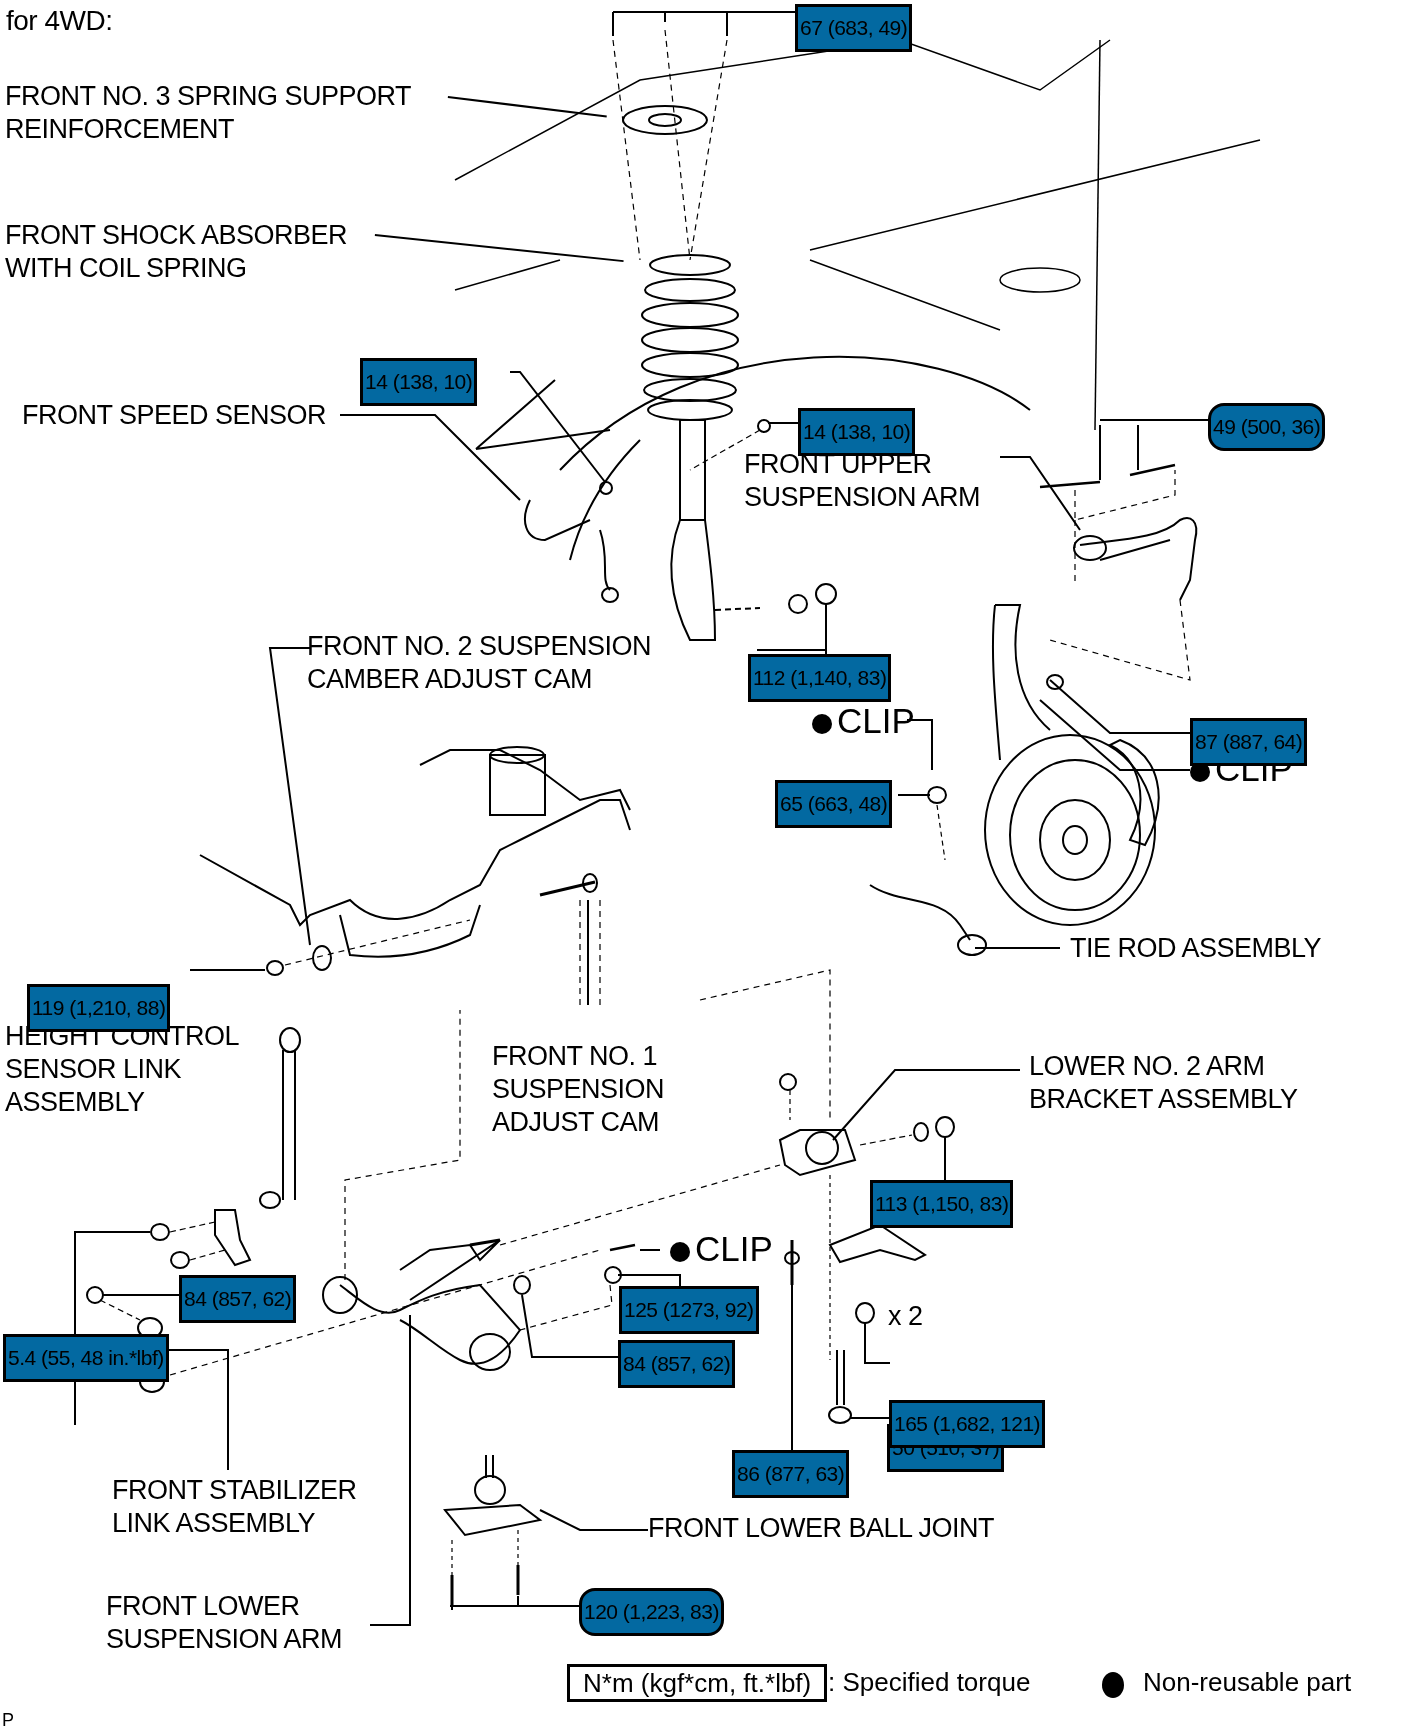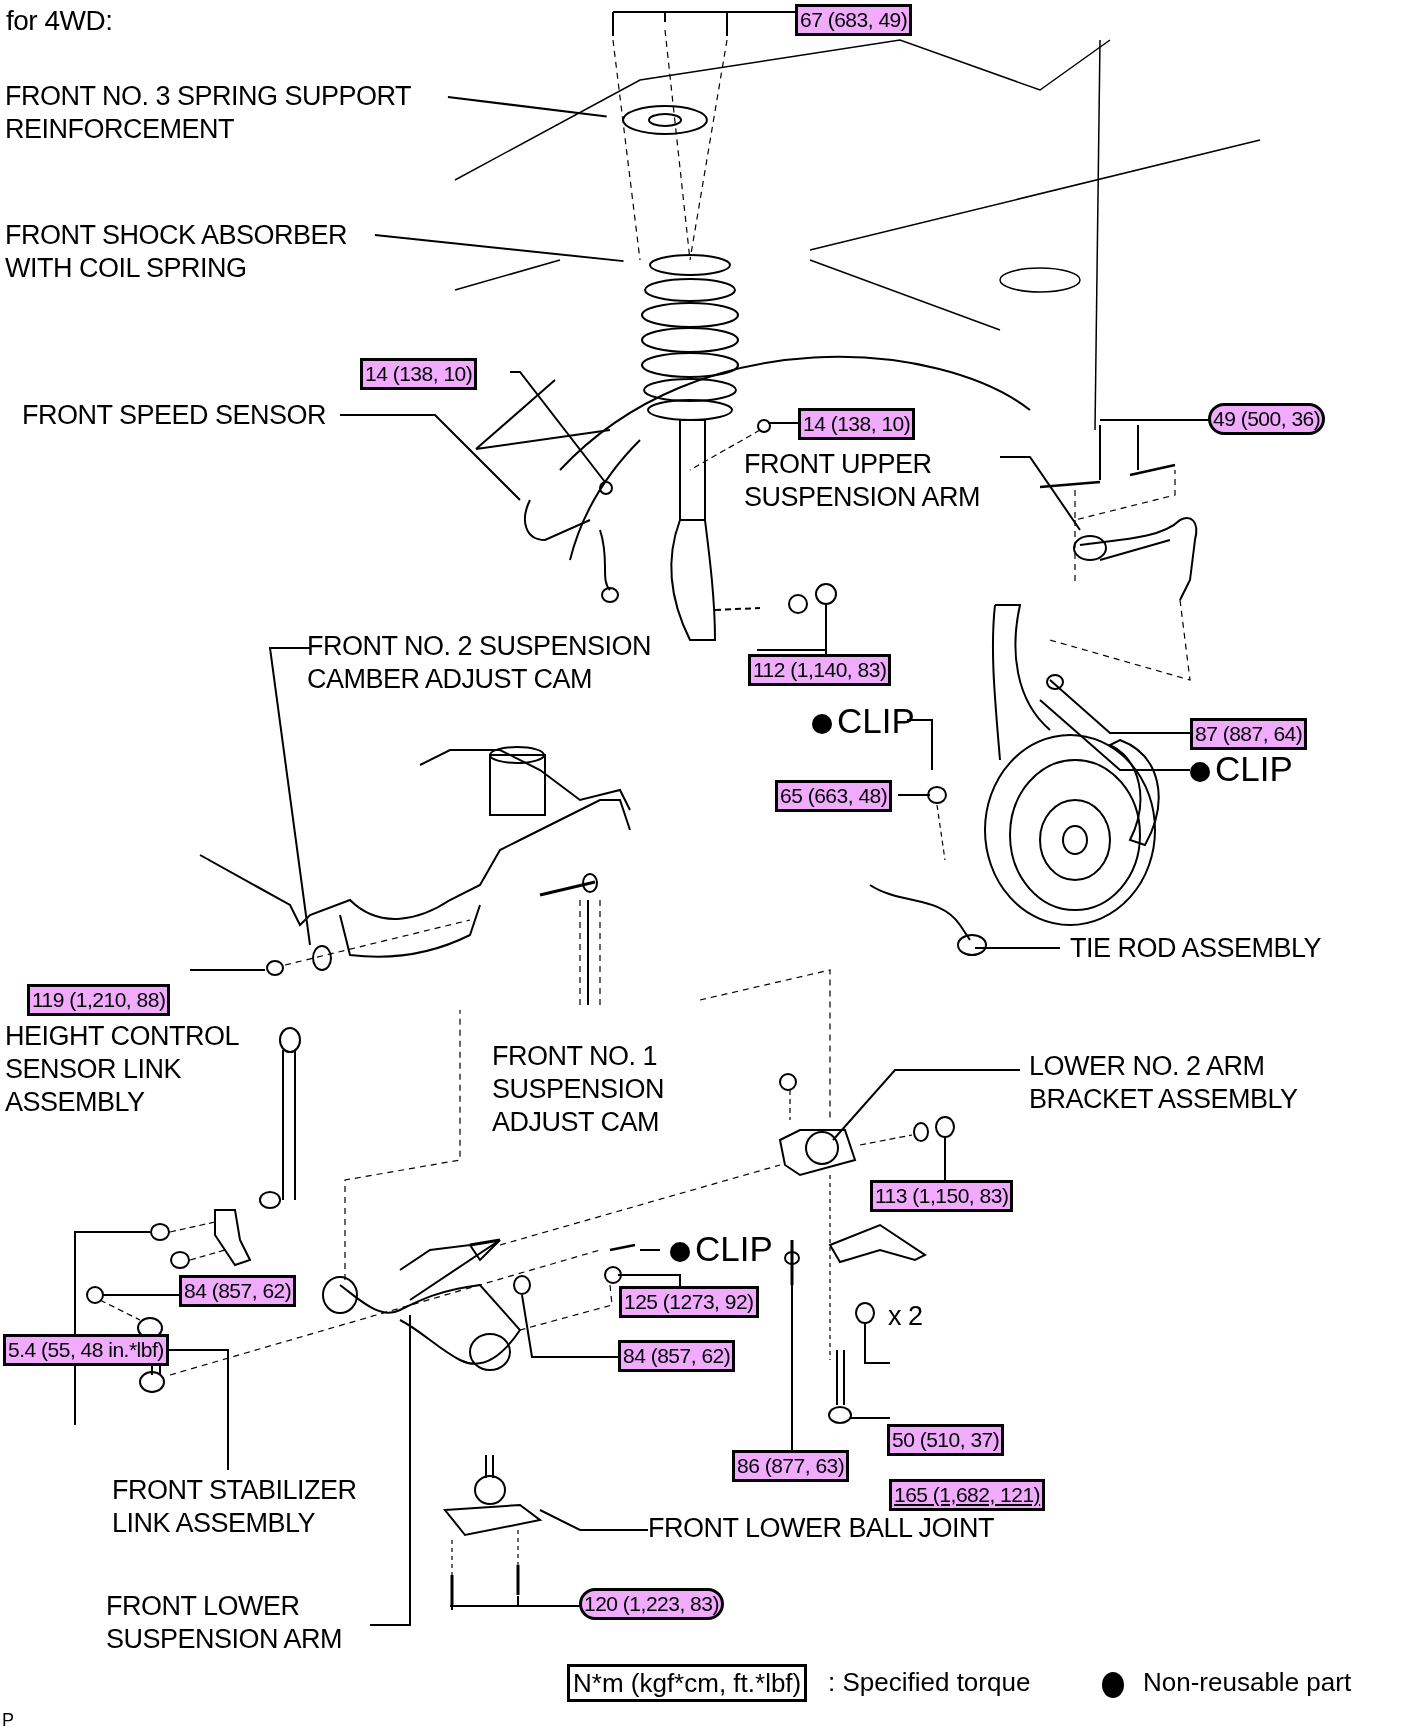--- a/index.html
+++ b/index.html
@@ -1,23 +1,23 @@
 <!DOCTYPE html>
 <html><head>
 <meta charset="utf-8">
 <style>
   html, body { margin:0; padding:0; background:#fff; }
   body { width:1408px; height:1734px; position:relative; overflow:hidden;
          font-family:"Liberation Sans", sans-serif; color:#000; }
   .lbl { position:absolute; font-size:27px; line-height:33px; white-space:pre; letter-spacing:-0.5px; }
-  .tq { position:absolute; font-size:21px; line-height:26px; border:3px solid #000; padding:0 2px; background:#f0abfc; white-space:pre; letter-spacing:-0.5px; }
+  .tq { position:absolute; font-size:21px; line-height:26px; border:3px solid #000; padding:8px 2px; background:#0369a1; white-space:pre; letter-spacing:-0.5px; }
   .clip { position:absolute; font-size:35px; line-height:30px; white-space:pre; }
   .dot { display:inline-block; width:20px; height:20px; background:#000; border-radius:50%; margin-right:5px; vertical-align:-1px; }
   svg#art { position:absolute; left:0; top:0; }
-  .legend-box { position:absolute; font-size:26px; line-height:32px; border:3px solid #000; padding:0 3px; white-space:pre; }
+  .legend-box { position:absolute; font-size:26px; line-height:32px; border:3px solid #000; padding:0 13px; white-space:pre; }
   .legend-txt { position:absolute; font-size:26px; line-height:32px; white-space:pre; }
 </style>
 </head>
 <body>
 
 <svg id="art" width="1408" height="1734" viewBox="0 0 1408 1734">
   <g fill="none" stroke="#000" stroke-width="2">
 
     <path d="M455 180 L640 80 L900 40 L1040 90 L1110 40" stroke-width="1.5"></path>
     <path d="M455 290 L560 260 M810 250 L1260 140 M810 260 L1000 330" stroke-width="1.5"></path>
@@ -214,21 +214,21 @@
 <div class="tq" style="left:1208px;top:403px;border-radius:16px;">49 (500, 36)</div>
 <div class="tq" style="left:748px;top:654px;">112 (1,140, 83)</div>
 <div class="tq" style="left:1190px;top:718px;">87 (887, 64)</div>
 <div class="tq" style="left:775px;top:780px;">65 (663, 48)</div>
 <div class="tq" style="left:27px;top:984px;">119 (1,210, 88)</div>
 <div class="tq" style="left:870px;top:1180px;">113 (1,150, 83)</div>
 <div class="tq" style="left:619px;top:1286px;">125 (1273, 92)</div>
 <div class="tq" style="left:179px;top:1275px;">84 (857, 62)</div>
 <div class="tq" style="left:618px;top:1340px;">84 (857, 62)</div>
 <div class="tq" style="left:887px;top:1424px;">50 (510, 37)</div>
-<div class="tq" style="left:889px;top:1479px;text-decoration:underline;">165 (1,682, 121)</div>
+<div class="tq" style="left:889px;top:1400px;">165 (1,682, 121)</div>
 <div class="tq" style="left:732px;top:1450px;">86 (877, 63)</div>
 <div class="tq" style="left:3px;top:1334px;">5.4 (55, 48 in.*lbf)</div>
 <div class="tq" style="left:579px;top:1588px;border-radius:16px;">120 (1,223, 83)</div>
 
 <div class="legend-box" style="left:567px;top:1664px;">N*m (kgf*cm, ft.*lbf)</div>
 <div class="legend-txt" style="left:828px;top:1666px;text-align:center;">: Specified torque</div>
 <div style="position:absolute;left:1102px;top:1672px;width:22px;height:26px;border-radius:50%;background:#000;"></div>
 <div class="legend-txt" style="left:1143px;top:1666px;">Non-reusable part</div>
 
 <div class="lbl" style="left:2px;top:1710px;font-size:18px;line-height:20px;">P</div>

